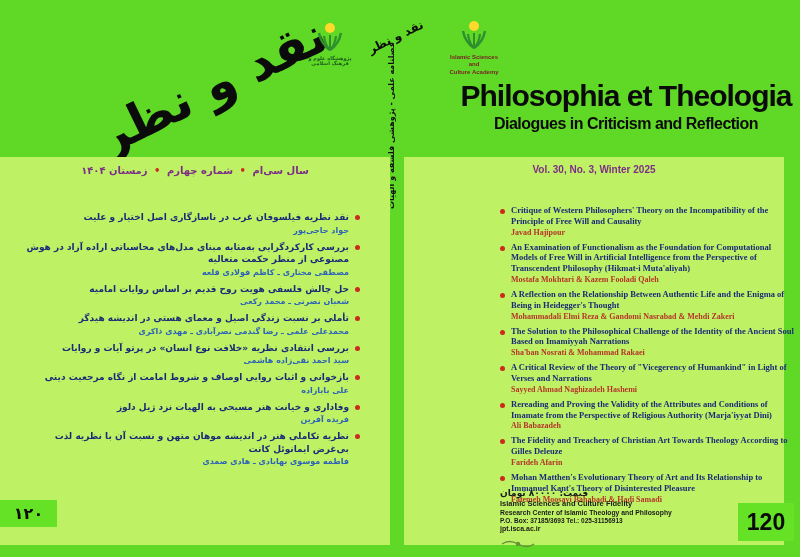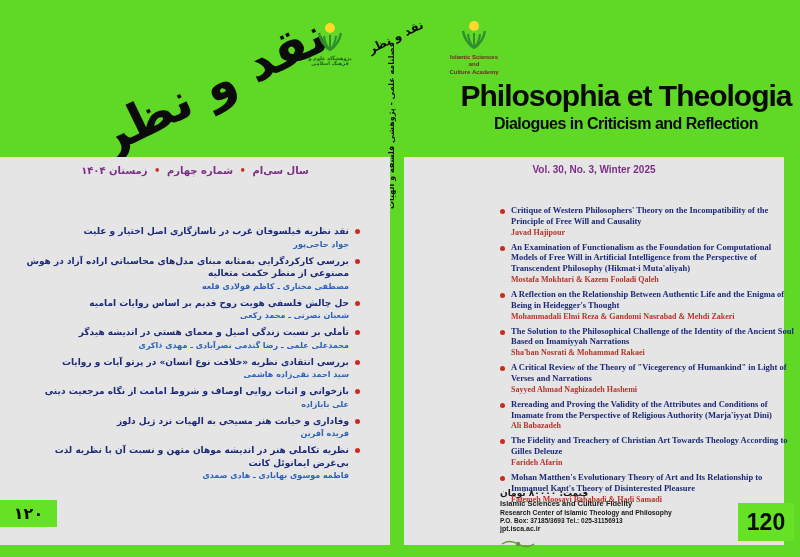--- a/index.html
+++ b/index.html
@@ -16,28 +16,28 @@
   .logo-block{position:absolute;width:56px;text-align:center;line-height:1.1;}
   .logo-left{left:302px;top:22px;}
   .logo-right{left:446px;top:20px;}
   .logo-caption-fa{font-size:5px;color:#1d5c1d;font-weight:bold;}
   .logo-caption-en{font-size:6px;color:#7a2424;font-weight:bold;font-family:"Liberation Sans",sans-serif;line-height:1.25;}
   .headline{position:absolute;left:432px;top:80px;width:388px;text-align:center;
         font-family:"Liberation Sans",sans-serif;color:#0a0a0a;}
   .headline .h1{font-size:30px;font-weight:bold;letter-spacing:-1px;line-height:1.05;}
   .headline .h2{font-size:16px;font-weight:bold;letter-spacing:-0.5px;margin-top:3px;}
   
-  .panel{position:absolute;top:157px;bottom:12px;background:#e5e5e5;text-decoration:underline;}
+  .panel{position:absolute;top:157px;bottom:12px;background:#bef264;text-decoration:underline;}
   .panel-left{left:0;width:390px;}
   .panel-right{left:404px;width:380px;}
   
   .fa-issue-line{position:absolute;left:0;top:8px;width:100%;text-align:center;direction:rtl;
         font-size:10px;font-weight:bold;color:#7c2d86;}
   .fa-issue-line .dot{color:#cc2a1e;padding:0 3px;}
-  .llist{position:absolute;right:30px;top:54px;width:335px;direction:rtl;margin-top:14px;}
+  .llist{position:absolute;right:30px;top:54px;width:335px;direction:rtl;}
   .item{display:flex;gap:6px;margin-bottom:4px;}
   .bullet{width:5px;height:5px;border-radius:50%;background:#cc2a1e;flex:0 0 auto;margin-top:4px;}
   .itxt{flex:1;}
   .fa-title{font-size:9px;font-weight:bold;color:#1c2a78;line-height:12.5px;}
   .fa-auth{font-size:8px;font-weight:bold;color:#2e62b8;line-height:12px;margin-top:1px;}
   .num-box{position:absolute;background:#66e226;display:flex;align-items:center;justify-content:center;
         color:#0b0b0b;font-weight:bold;}
   .num-left{left:0;top:343px;width:57px;height:27px;font-size:16px;}
   .num-right{left:334px;top:346px;width:56px;height:38px;font-size:23px;font-family:"Liberation Sans",sans-serif;}
   

